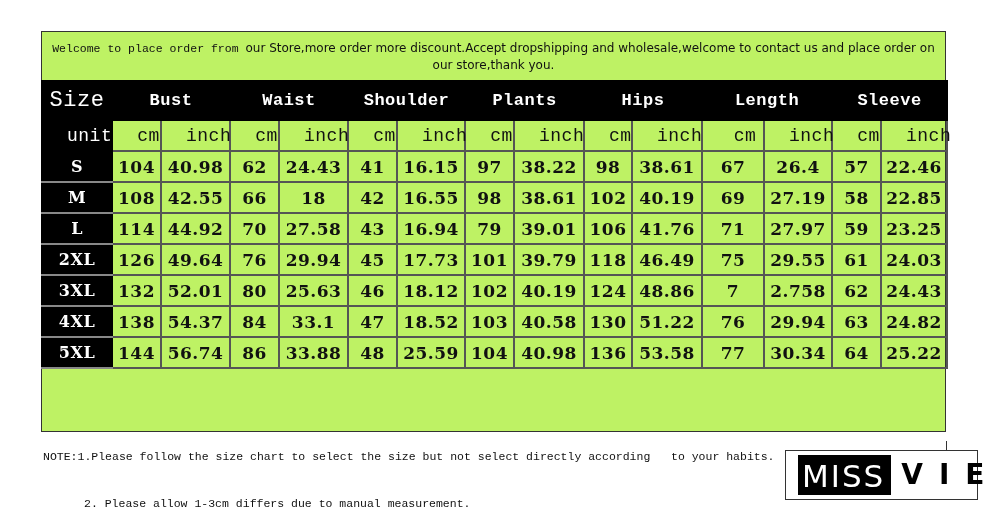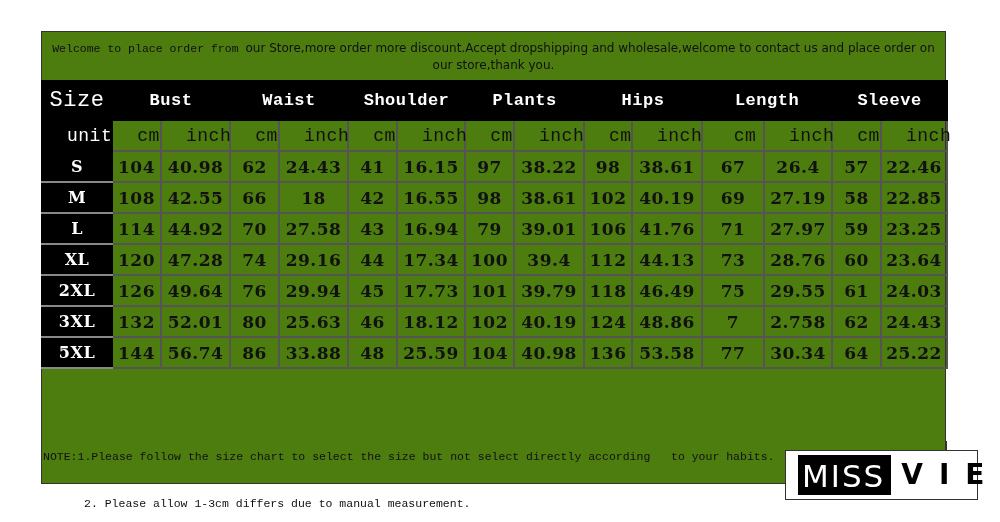--- a/index.html
+++ b/index.html
@@ -1,17 +1,17 @@
 <!DOCTYPE html>
 <html><head>
 <meta charset="utf-8">
 <style>
   html, body { margin: 0; padding: 0; background: #ffffff; }
   body { width: 1000px; height: 522px; position: relative; overflow: hidden; font-family: "DejaVu Serif", serif; color: #111; }
-  .frame { position: absolute; left: 41px; top: 31px; width: 905px; height: 453px; border: 1.5px solid #333; box-sizing: border-box; background: #4d7c0f; }
+  .frame { position: absolute; left: 41px; top: 31px; width: 905px; height: 401px; border: 1.5px solid #333; box-sizing: border-box; background: #bef264; }
   .welcome { position: absolute; left: 0; top: 0; width: 100%; height: 49px; box-sizing: border-box; padding: 8px 6px 0 6px; text-align: center; font-size: 12px; line-height: 17px; color: #111; }
   .welcome .mono { font-family: "Liberation Mono", monospace; font-size: 11.5px; }
   .welcome .sans { font-family: "DejaVu Sans", sans-serif; font-size: 12px; }
   table.sz { position: absolute; left: -1px; top: 48px; border-collapse: collapse; table-layout: fixed; width: 905px; }
   table.sz td { border: 2px solid #555; text-align: center; padding: 0; font-family: "DejaVu Serif", serif; font-weight: bold; font-size: 17px; color: #111; letter-spacing: 0.5px; }
   table.sz tr.cat td { background: #000; color: #fff; height: 37px; font-family: "Liberation Mono", monospace; font-weight: bold; font-size: 17px; border-color: #000; border-left: 2px solid #888; }
   table.sz tr.cat td.size-h { font-size: 22px; font-weight: normal; border-left-color: #000; }
   table.sz tr.unit td { height: 29px; font-family: "Liberation Mono", monospace; font-size: 18px; font-weight: normal; padding-left: 24px; }
   table.sz tr.unit td.unit-h { background: #000; color: #fff; border-color: #000; }
   table.sz tr.data td { height: 29px; font-size: 17px; }
@@ -125,37 +125,20 @@
           <td>79</td>
           <td>39.01</td>
           <td>106</td>
           <td>41.76</td>
           <td>71</td>
           <td>27.97</td>
           <td>59</td>
           <td>23.25</td>
         </tr>
         <tr class="data">
-          <td class="sz-label">XL</td>
-          <td>120</td>
-          <td>47.28</td>
-          <td>74</td>
-          <td>29.16</td>
-          <td>44</td>
-          <td>17.34</td>
-          <td>100</td>
-          <td>39.4</td>
-          <td>112</td>
-          <td>44.13</td>
-          <td>73</td>
-          <td>28.76</td>
-          <td>60</td>
-          <td>23.64</td>
-        </tr>
-        <tr class="data">
           <td class="sz-label">2XL</td>
           <td>126</td>
           <td>49.64</td>
           <td>76</td>
           <td>29.94</td>
           <td>45</td>
           <td>17.73</td>
           <td>101</td>
           <td>39.79</td>
           <td>118</td>
@@ -176,20 +159,37 @@
           <td>102</td>
           <td>40.19</td>
           <td>124</td>
           <td>48.86</td>
           <td>7</td>
           <td>2.758</td>
           <td>62</td>
           <td>24.43</td>
         </tr>
         <tr class="data">
+          <td class="sz-label">4XL</td>
+          <td>138</td>
+          <td>54.37</td>
+          <td>84</td>
+          <td>33.1</td>
+          <td>47</td>
+          <td>18.52</td>
+          <td>103</td>
+          <td>40.58</td>
+          <td>130</td>
+          <td>51.22</td>
+          <td>76</td>
+          <td>29.94</td>
+          <td>63</td>
+          <td>24.82</td>
+        </tr>
+        <tr class="data">
           <td class="sz-label">5XL</td>
           <td>144</td>
           <td>56.74</td>
           <td>86</td>
           <td>33.88</td>
           <td>48</td>
           <td>25.59</td>
           <td>104</td>
           <td>40.98</td>
           <td>136</td>

